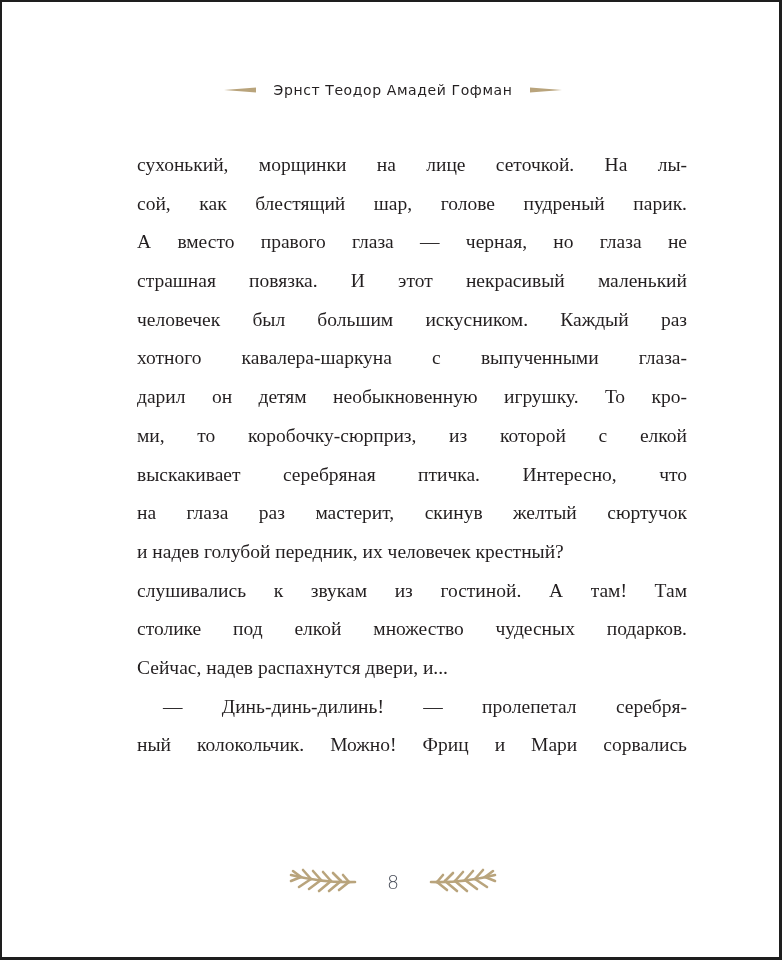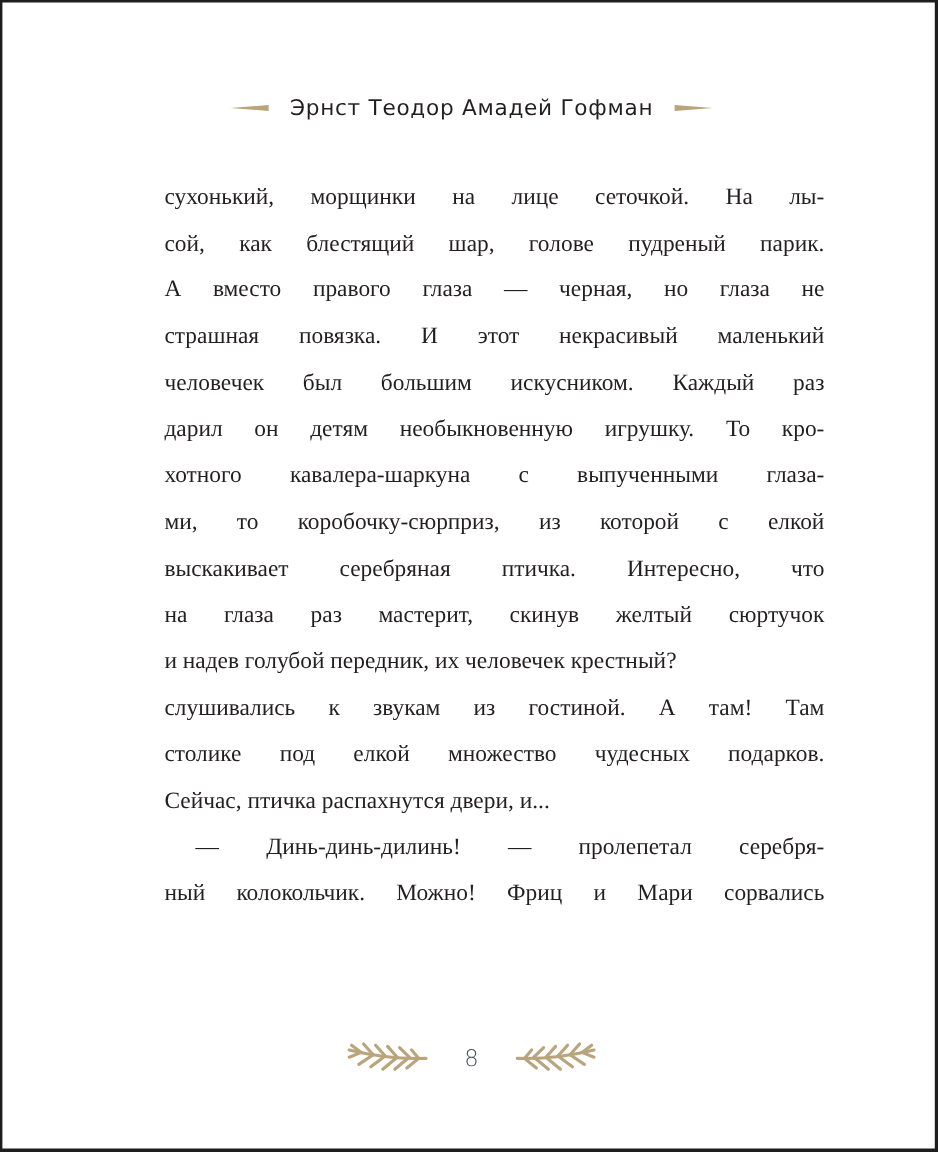--- a/index.html
+++ b/index.html
@@ -13,21 +13,21 @@
       border-left: 2px solid #1e1e1e;
       border-right: 3px solid #1e1e1e;
       border-bottom: 3px solid #1e1e1e;
     }
     .running-head {
       position: absolute; left: 0; top: 74px; width: 782px; height: 28px;
       display: flex; align-items: center; justify-content: center;
     }
     .head-title {
       font-family: "DejaVu Sans", sans-serif;
-      font-size: 18px;
+      font-size: 14px;
       color: #231f20;
       letter-spacing: 0.6px;
       margin: 0 18px;
       white-space: nowrap;
       text-align: center;
     }
     .head-rule { width: 32px; height: 6px; display: block; }
     .body-text {
       position: absolute; left: 135px; top: 144px; width: 550px;
       font-family: Liberation Serif, serif;
@@ -67,29 +67,29 @@
       <polygon points="32,3 0,0.5 0,5.5" fill="#b9a47c"></polygon>
     </svg>
   </div>
 
   <div class="body-text">
     <span class="line">сухонький, морщинки на лице сеточкой. На лы-</span>
     <span class="line">сой, как блестящий шар, голове пудреный парик.</span>
     <span class="line">А вместо правого глаза — черная, но глаза не</span>
     <span class="line">страшная повязка. И этот некрасивый маленький</span>
     <span class="line">человечек был большим искусником. Каждый раз</span>
+    <span class="line">хотного кавалера-шаркуна с выпученными глаза-</span>
     <span class="line">дарил он детям необыкновенную игрушку. То кро-</span>
-    <span class="line">хотного кавалера-шаркуна с выпученными глаза-</span>
     <span class="line">ми, то коробочку-сюрприз, из которой с елкой</span>
     <span class="line">выскакивает серебряная птичка. Интересно, что</span>
     <span class="line">на глаза раз мастерит, скинув желтый сюртучок</span>
     <span class="line last">и надев голубой передник, их человечек крестный?</span>
     <span class="line">слушивались к звукам из гостиной. А там! Там</span>
     <span class="line">столике под елкой множество чудесных подарков.</span>
-    <span class="line last">Сейчас, птичка распахнутся двери, и...</span>
+    <span class="line last">Сейчас, надев распахнутся двери, и...</span>
     <span class="line indent">— Динь-динь-дилинь! — пролепетал серебря-</span>
     <span class="line">ный колокольчик. Можно! Фриц и Мари сорвались</span>
   </div>
 
   <div class="footer">
     <svg class="sprig" viewBox="0 0 72 30">
       <g stroke="#b9a47c" stroke-width="2.6" stroke-linecap="round" fill="none">
         <path d="M4 8 Q36 16 68 15"></path>
         <path d="M6 4 L14 10"></path>
           <path d="M4 14 L14 10"></path>

